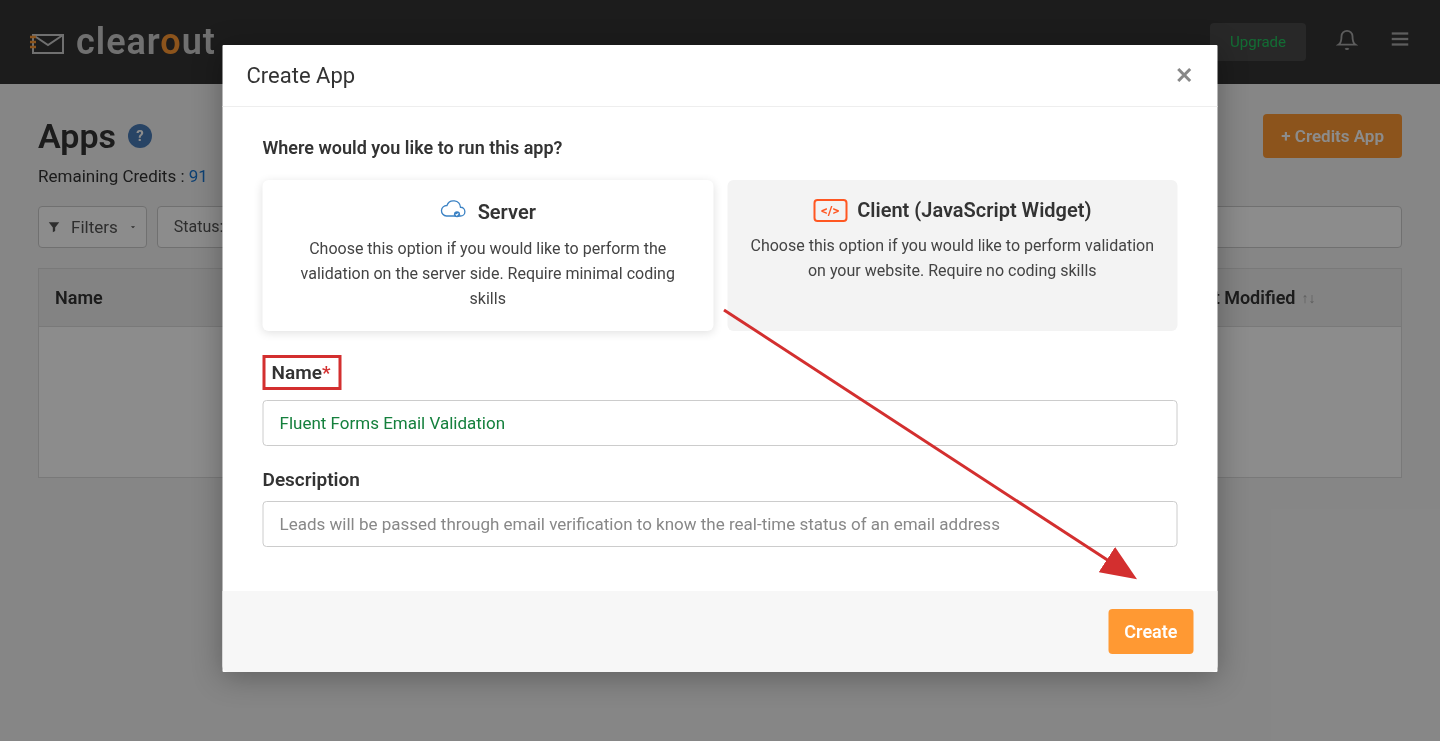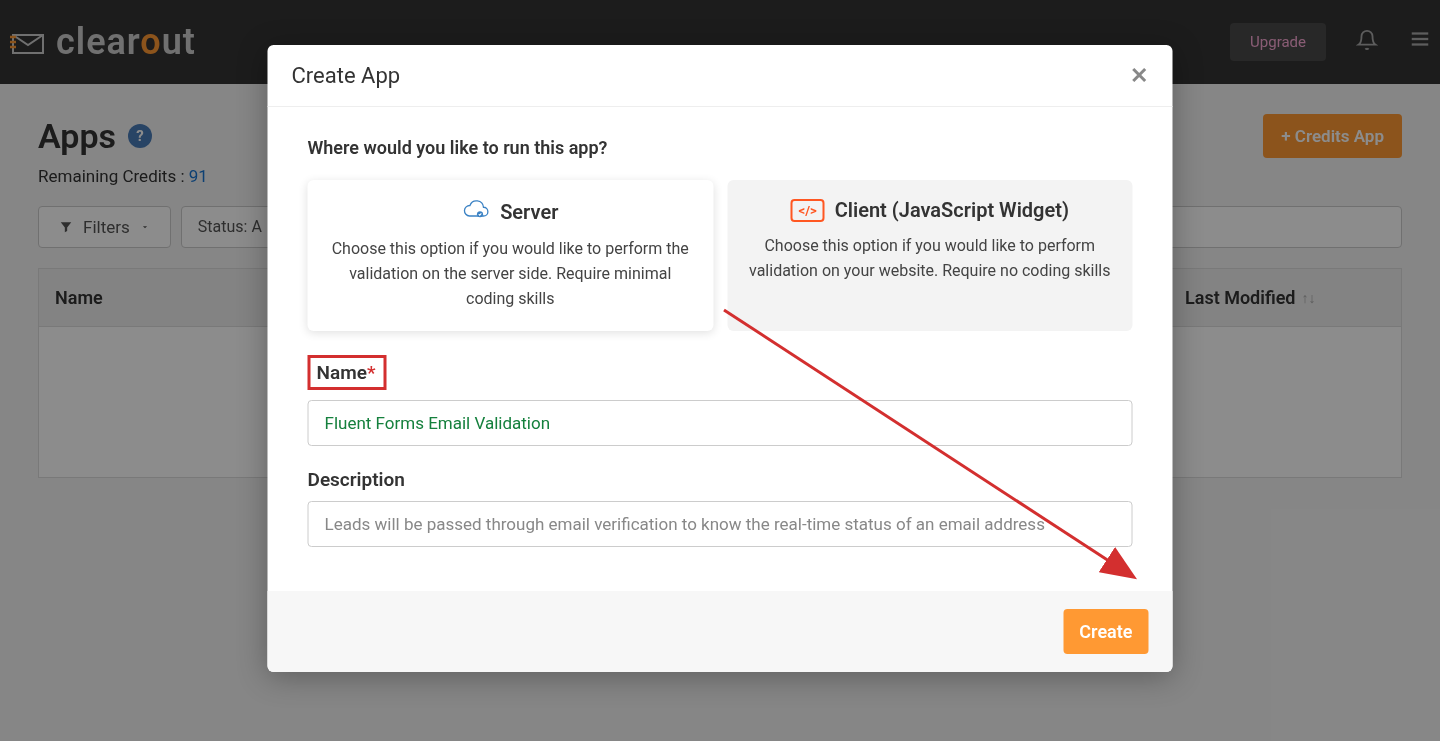--- a/index.html
+++ b/index.html
@@ -1,58 +1,58 @@
 <!DOCTYPE html>
 <html><head>
   <meta charset="utf-8">
   <style>
     * { margin: 0; padding: 0; box-sizing: border-box; font-family: -apple-system, BlinkMacSystemFont, "Segoe UI", Roboto, sans-serif; }
     body { background: #f5f5f5; width: 1440px; height: 741px; overflow: hidden; position: relative; }
     
     
-    .navbar { background: #333333; height: 84px; display: flex; align-items: center; padding: 0 8px; justify-content: space-between; }
+    .navbar { background: #333333; height: 84px; display: flex; align-items: center; padding: 0 28px; justify-content: space-between; }
     .logo { display: flex; align-items: center; }
     .logo-icon { width: 40px; height: 30px; margin-right: 8px; }
     .logo-text { font-size: 36px; font-weight: 600; color: #cccccc; letter-spacing: 1px; }
     .logo-text .accent { color: #ff9933; }
     .navbar-right { margin-left: auto; display: flex; align-items: center; gap: 30px; }
-    .upgrade-btn { background: #4a4a4a; color: #f9a8d4; padding: 10px 20px; border: none; border-radius: 4px; font-size: 15px; }
+    .upgrade-btn { background: #4a4a4a; color: #22c55e; padding: 10px 20px; border: none; border-radius: 4px; font-size: 15px; }
     .bell-icon { color: #aaaaaa; font-size: 22px; }
     .menu-icon { color: #aaaaaa; font-size: 24px; }
     
     
     .page-content { padding: 30px 38px; }
     .page-header { display: flex; align-items: center; justify-content: space-between; margin-bottom: 8px; }
     .page-title-wrap { display: flex; align-items: center; gap: 12px; }
     .page-title { font-size: 34px; font-weight: 600; color: #333333; }
     .help-icon { width: 24px; height: 24px; background: #4a7cb8; border-radius: 50%; display: flex; align-items: center; justify-content: center; color: white; font-size: 15px; font-weight: bold; }
     .create-app-btn { background: #ff9933; color: white; border: none; padding: 12px 18px; border-radius: 4px; font-size: 17px; font-weight: 600; }
     .credits-text { font-size: 17px; color: #333333; margin-bottom: 20px; }
     .credits-count { color: #1976d2; }
     
     
     .filter-bar { display: flex; gap: 10px; margin-bottom: 20px; }
-    .filters-btn { background: white; border: 1px solid #ccc; padding: 10px 20px; border-radius: 4px; display: flex; align-items: center; gap: 10px; font-size: 17px; color: #555; }
+    .filters-btn { background: white; border: 1px solid #ccc; padding: 10px 8px; border-radius: 4px; display: flex; align-items: center; gap: 10px; font-size: 17px; color: #555; }
     .status-chip { background: white; border: 1px solid #ccc; padding: 10px 16px; border-radius: 4px; font-size: 16px; color: #555; }
     .search-input { flex: 1; border: 1px solid #ccc; border-radius: 4px; padding: 10px 16px; font-size: 16px; color: #777; }
     
     
     .table { width: 100%; border: 1px solid #ddd; }
     .table-header { background: #eeeeee; display: flex; padding: 18px 16px; border-bottom: 1px solid #ddd; }
     .th { font-size: 18px; font-weight: 600; color: #333; display: flex; align-items: center; gap: 6px; }
     .th-name { flex: 1; }
     .th-modified { width: 200px; text-align: right; }
     .sort-icon { color: #aaa; font-size: 14px; }
     .table-body { background: white; height: 150px; }
     
     
     .overlay { position: absolute; inset: 0; background: rgba(0,0,0,0.45); }
     
     
-    .modal { position: absolute; top: 45px; left: 50%; transform: translateX(-50%); width: 905px; background: white; border-radius: 6px; box-shadow: 0 5px 30px rgba(0,0,0,0.3); }
+    .modal { position: absolute; top: 45px; left: 50%; transform: translateX(-50%); width: 995px; background: white; border-radius: 1px; box-shadow: 0 5px 30px rgba(0,0,0,0.3); }
     .modal-header { display: flex; align-items: center; justify-content: space-between; padding: 18px 24px; border-bottom: 1px solid #eee; }
     .modal-title { font-size: 22px; color: #333; }
     .modal-close { font-size: 22px; color: #888; background: none; border: none; font-weight: bold; cursor: pointer; }
     .modal-body { padding: 30px 40px 28px 40px; }
     .question { font-size: 18px; font-weight: 600; color: #333; margin-bottom: 22px; }
     .option-cards { display: flex; gap: 14px; margin-bottom: 24px; }
     .option-card { flex: 1; padding: 18px 20px 20px 20px; border-radius: 6px; text-align: center; }
     .option-card.selected { background: white; box-shadow: 0 2px 10px rgba(0,0,0,0.12); }
     .option-card.unselected { background: #f3f3f3; }
     .card-title { font-size: 20px; font-weight: 600; color: #333; display: flex; align-items: center; justify-content: center; gap: 10px; margin-bottom: 12px; }

